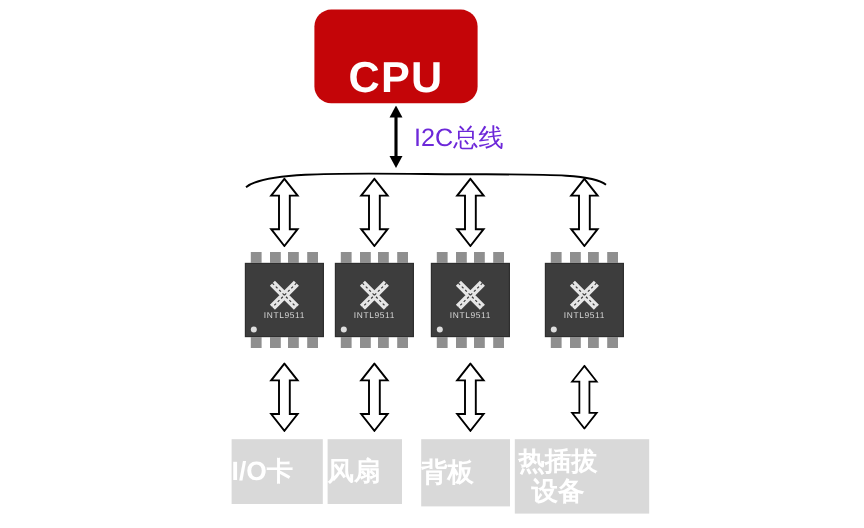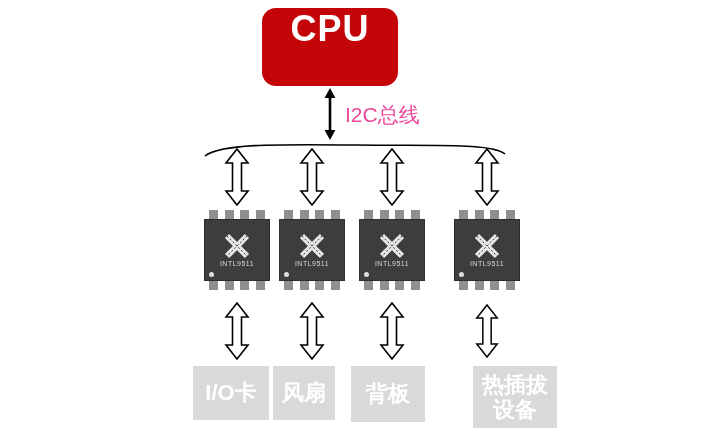--- a/index.html
+++ b/index.html
@@ -4,27 +4,27 @@
 <style>
   html,body{margin:0;padding:0;background:#fff;}
   .canvas{
     position:relative;width:720px;height:440px;background:#ffffff;overflow:hidden;
     font-family:"Liberation Sans","DejaVu Sans",sans-serif;
   }
   
   .cpu{
     position:absolute;left:262px;top:8px;width:136px;height:78px;
     background:#c40508;border-radius:14px;
-    display:flex;align-items:flex-start;justify-content:center;
+    display:flex;align-items:flex-end;justify-content:center;
   }
   .cpu-label{color:#ffffff;font-size:36px;font-weight:bold;letter-spacing:1px;}
   
   .thin-arrow{position:absolute;left:321px;top:88px;}
   
-  .bus-label{position:absolute;left:345px;top:101px;font-size:21px;color:#ec4899;}
+  .bus-label{position:absolute;left:345px;top:101px;font-size:21px;color:#6d28d9;}
   
   .bus-arc{position:absolute;left:202px;top:139px;}
   
   .blk-arrow{position:absolute;width:26px;height:58px;}
   .ba-t1{left:224px;top:148px;}
   .ba-t2{left:299px;top:148px;}
   .ba-t3{left:379px;top:148px;}
   .ba-t4{left:474px;top:148px;}
   .ba-b1{left:224px;top:302px;}
   .ba-b2{left:299px;top:302px;}
@@ -39,27 +39,27 @@
     width:66px;height:62px;background:#3d3d3d;position:relative;
     display:flex;flex-direction:column;align-items:center;justify-content:center;
     box-shadow:0 0 0 1px #2e2e2e inset;
   }
   .chip-logo{display:block;margin-bottom:1px;}
   .chip-label{color:#d8d8d8;font-size:7px;letter-spacing:.5px;font-family:"Liberation Sans",sans-serif;}
   .chip-dot{position:absolute;left:5px;bottom:4px;width:5px;height:5px;border-radius:50%;background:#dedede;}
   
   .device{
     position:absolute;top:366px;background:#d9d9d9;
-    display:flex;align-items:center;justify-content:center;text-align:center;
+    display:flex;align-items:center;text-align:center;
     color:#ffffff;font-weight:bold;font-size:22px;line-height:1.15;
   }
   .dev1{left:193px;width:76px;height:54px;}
   .dev2{left:273px;width:62px;height:54px;}
   .dev3{left:351px;width:74px;height:56px;}
-  .dev4{left:429px;width:84px;height:62px;margin-left:44px;}
+  .dev4{left:429px;width:112px;height:62px;}
 </style>
 </head>
 <body>
 
 <div class="canvas">
 
   <div class="cpu">
     <span class="cpu-label">CPU</span>
   </div>
 

